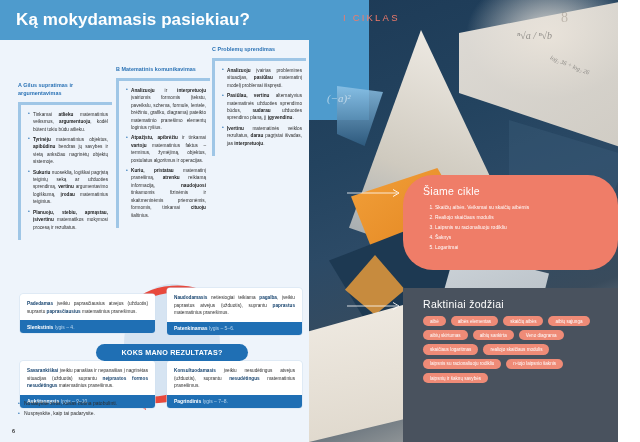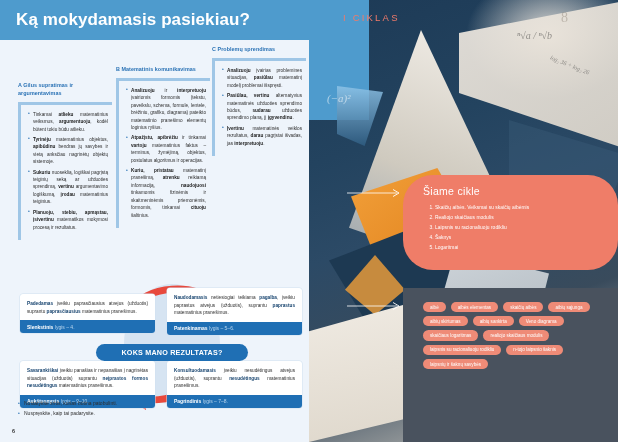--- a/index.html
+++ b/index.html
@@ -348,20 +348,21 @@
         <li>Šaknys</li>
         <li>Logaritmai</li>
       </ol>
     </div>
 
     <div class="panel panel-dark">
       <svg class="panel-arrow" viewBox="0 0 56 8">
         <line x1="0" y1="4" x2="50" y2="4" stroke="#ffffff" stroke-width="0.8"></line>
         <polyline points="46,0.5 52,4 46,7.5" fill="none" stroke="#ffffff" stroke-width="0.9"></polyline>
       </svg>
+      <h2>Raktiniai žodžiai</h2>
       <div class="kw-wrap">
         <span class="kw">aibė</span>
         <span class="kw">aibės elementas</span>
         <span class="kw">skaičių aibės</span>
         <span class="kw">aibių sąjunga</span>
         <span class="kw">aibių skirtumas</span>
         <span class="kw">aibių sankirta</span>
         <span class="kw">Veno diagrama</span>
         <span class="kw">skaičiaus logaritmas</span>
         <span class="kw">realiojo skaičiaus modulis</span>

